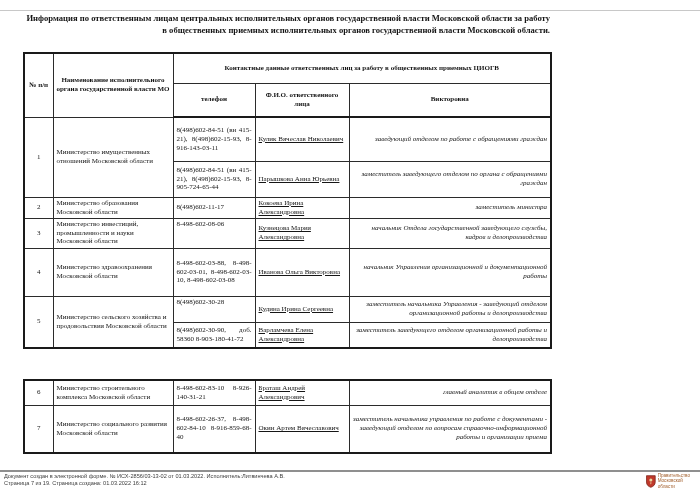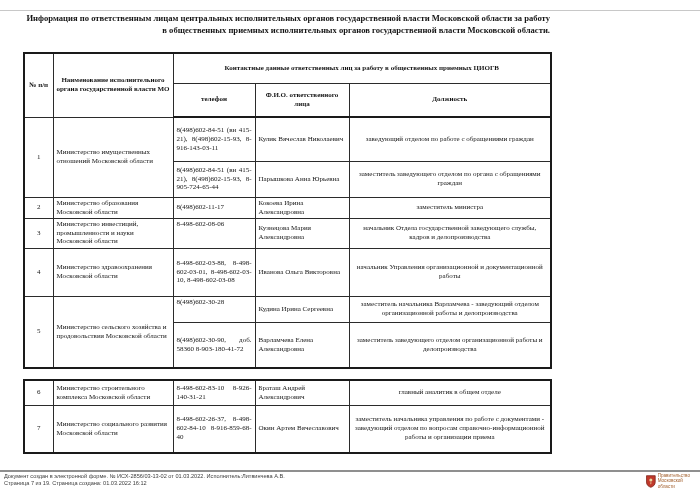--- a/index.html
+++ b/index.html
@@ -11,22 +11,22 @@
   table.doc-table{position:absolute;left:23px;width:527px;border-collapse:collapse;table-layout:fixed;
                   font-size:7px;line-height:8.9px;border:2px solid #1a1a1a;}
   table.t1{top:52px;}
   table.t2{top:379px;}
   .doc-table th,.doc-table td{border:1px solid #2b2b2b;padding:1px 3px;vertical-align:middle;overflow:hidden;}
   .doc-table th{font-weight:bold;text-align:center;padding:2px 2px;}
   .hdr2 th{border-bottom:2px solid #1a1a1a;}
   .num-cell{text-align:center;}
   .org-cell{text-align:left;margin-left:16px;}
   .phone-cell{text-align:justify;vertical-align:middle;}
-  .fio-cell{text-align:left;}
-  .pos-cell{text-align:center;}
+  .fio-cell{text-align:left;text-decoration:underline;}
+  .pos-cell{text-align:right;font-style:italic;}
   .footer-rule{position:absolute;left:0;top:470px;width:700px;height:0;border-top:2px solid #8f8f8f;}
   .footer-text{position:absolute;left:4px;top:473px;font-family:"Liberation Sans",sans-serif;
                font-size:5.6px;line-height:7px;color:#3d3d3d;}
   .gov-logo{position:absolute;left:646px;top:473px;display:flex;align-items:center;gap:2px;}
   .gov-logo .caption{font-family:"Liberation Sans",sans-serif;font-size:4.6px;line-height:5.4px;color:#a4612f;}
   .shield{display:block;}
 </style>
 </head>
 <body>
 
@@ -46,21 +46,21 @@
     </colgroup>
     <tbody>
         <tr style="height:30px">
       <th rowspan="2">№ п/п</th>
       <th rowspan="2">Наименование исполнительного органа государственной власти  МО</th>
       <th colspan="3">Контактные данные ответственных лиц за работу в общественных приемных ЦИОГВ</th>
     </tr>
     <tr class="hdr2" style="height:34px">
       <th>телефон</th>
       <th>Ф.И.О. ответственного лица</th>
-      <th>Должность</th>
+      <th>Викторовна</th>
     </tr>
 
     <tr style="height:44px">
       <td class="num-cell" rowspan="2">1</td>
       <td class="org-cell" rowspan="2">Министерство имущественных отношений Московской области</td>
       <td class="phone-cell">8(498)602-84-51 (вн 415-21), 8(498)602-15-93, 8-916-143-03-11</td>
       <td class="fio-cell">Кулик Вячеслав Николаевич</td>
       <td class="pos-cell">заведующий отделом по работе с обращениями граждан</td>
     </tr>
     <tr style="height:36px">
@@ -91,23 +91,23 @@
       <td class="phone-cell">8-498-602-03-88, 8-498-602-03-01, 8-498-602-03-10, 8-498-602-03-08</td>
       <td class="fio-cell">Иванова Ольга Викторовна</td>
       <td class="pos-cell">начальник Управления организационной и документационной работы</td>
     </tr>
 
     <tr style="height:26px">
       <td class="num-cell" rowspan="2">5</td>
       <td class="org-cell" rowspan="2">Министерство сельского хозяйства и продовольствия Московской области</td>
       <td class="phone-cell" style="vertical-align:top">8(498)602-30-28</td>
       <td class="fio-cell">Кудина Ирина Сергеевна</td>
-      <td class="pos-cell">заместитель начальника Варламчева - заведующий отделом организационной работы и делопроизводства</td>
+      <td class="pos-cell">заместитель начальника Управления - заведующий отделом организационной работы и делопроизводства</td>
     </tr>
-    <tr style="height:46px">
+    <tr style="height:26px">
       <td class="phone-cell">8(498)602-30-90, доб. 58360 8-903-180-41-72</td>
       <td class="fio-cell">Варламчева Елена Александровна</td>
       <td class="pos-cell">заместитель заведующего отделом организационной работы и делопроизводства</td>
     </tr>
   </tbody>
     </table>
 
   <table class="doc-table t2">
     <colgroup>
       <col style="width:29px">

